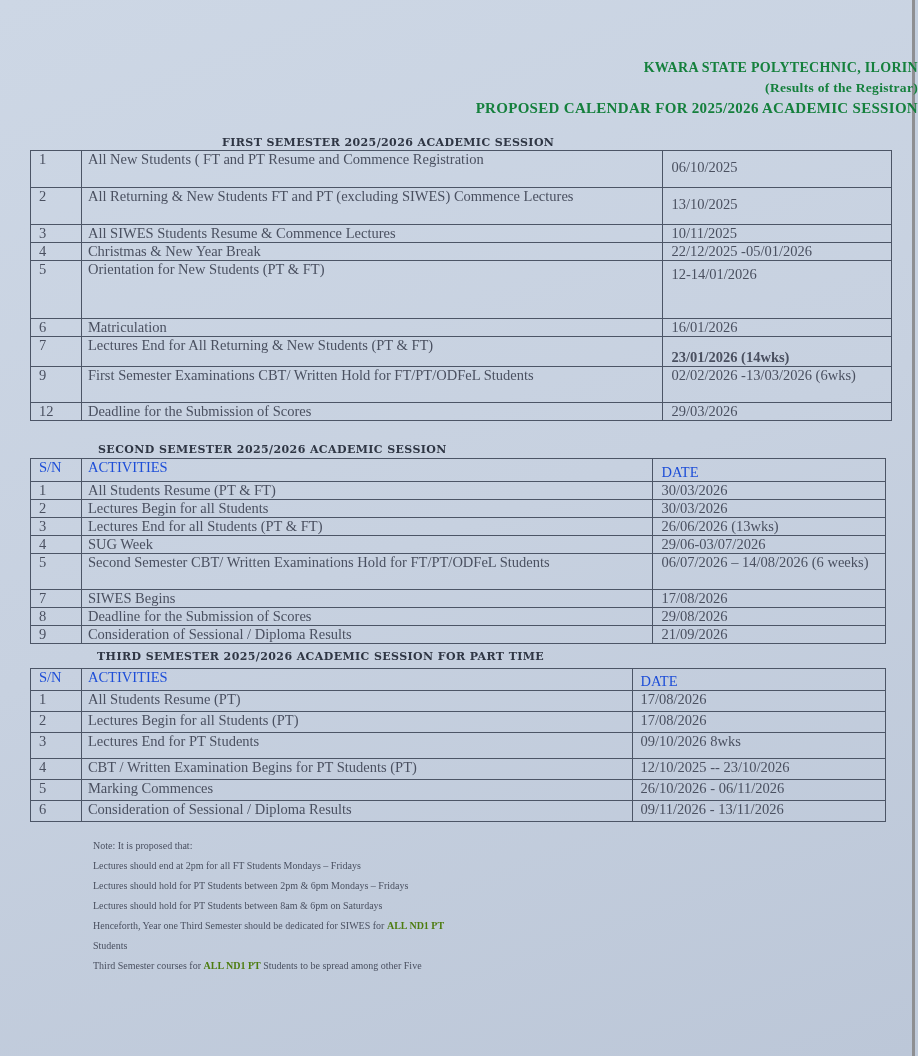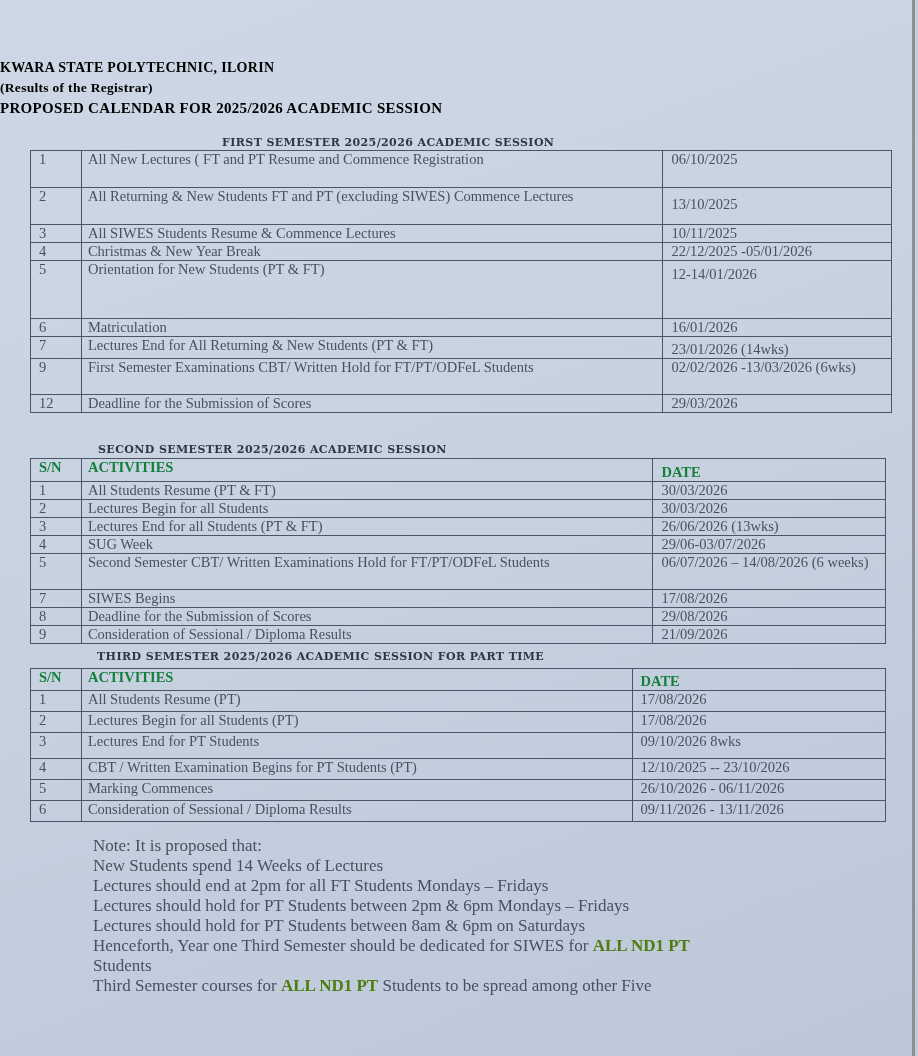--- a/index.html
+++ b/index.html
@@ -8,31 +8,31 @@
     background: linear-gradient(180deg, #c3cfdf 0%, #c9d3e2 40%, #c0cbdb 100%);
     font-family: "Liberation Serif", "DejaVu Serif", serif;
     color: #3a4150;
     position: relative;
   }
   .paper {
     position: absolute; left: 0; top: 0; width: 912px; height: 1056px;
     background: linear-gradient(160deg, #cdd7e5 0%, #c7d1e0 50%, #bcc7d8 100%);
     border-right: 3px solid #8e8f92;
   }
-  .header { position: absolute; left: 0; width: 918px; text-align: left; font-weight: bold; font-size: 14px; color: #000000; letter-spacing: 0.3px; }
+  .header { position: absolute; left: 0; width: 918px; text-align: right; font-weight: bold; font-size: 14px; color: #15803d; letter-spacing: 0.3px; }
   .h1 { top: 60px; left: 0; }
   .h2 { top: 80px; font-size: 13.5px; }
   .h3 { top: 100px; font-size: 15px; }
   .sec-title { position: absolute; font-family: "DejaVu Serif", serif; font-weight: 900; font-size: 11px; color: #2f3644; letter-spacing: 0.4px; }
   table { position: absolute; border-collapse: collapse; font-size: 14.5px; color: #4a5060; }
   td { border: 1px solid #4c5566; padding: 0 6px; vertical-align: top; line-height: 17px; }
   td.sn { width: 36px; padding-left: 8px; }
   td.date { padding-left: 8px; }
-  .hdr td { font-weight: bold; color: #15803d; }
-  .notes { position: absolute; left: 93px; top: 836px; font-size: 17px; line-height: 20px; color: #4a5060; }
+  .hdr td { font-weight: normal; color: #1d4ed8; }
+  .notes { position: absolute; left: 93px; top: 836px; font-size: 10px; line-height: 20px; color: #4a5060; }
   .notes div { white-space: nowrap; }
   b { color: #4d7c0f; }
 </style>
 </head>
 <body>
 
 <div class="paper"></div>
 
 <div class="header h1">KWARA STATE POLYTECHNIC, ILORIN</div>
 <div class="header h2">(Results of the Registrar)</div>
@@ -41,22 +41,22 @@
 <div class="sec-title" style="left:222px; top:136px;">FIRST SEMESTER 2025/2026 ACADEMIC SESSION</div>
 <table style="left:30px; top:150px; width:862px;">
   <colgroup>
       <col style="width:50px">
       <col style="width:583px">
       <col style="width:229px">
     </colgroup>
   <tbody id="t1">
       <tr style="height: 37px;">
         <td class="sn">1</td>
-        <td>All New Lectures ( FT and PT Resume and Commence Registration</td>
-        <td class="date" style="">06/10/2025</td>
+        <td>All New Students ( FT and PT Resume and Commence Registration</td>
+        <td class="date" style="padding-top: 8px;">06/10/2025</td>
       </tr>
       <tr style="height: 37px;">
         <td class="sn">2</td>
         <td>All Returning &amp; New Students FT and PT (excluding SIWES) Commence Lectures</td>
         <td class="date" style="padding-top: 8px;">13/10/2025</td>
       </tr>
       <tr style="height: 18px;">
         <td class="sn">3</td>
         <td>All SIWES Students Resume &amp; Commence Lectures</td>
         <td class="date" style="padding-top: 0px;">10/11/2025</td>
@@ -72,21 +72,21 @@
         <td class="date" style="padding-top: 5px;">12-14/01/2026</td>
       </tr>
       <tr style="height: 18px;">
         <td class="sn">6</td>
         <td>Matriculation</td>
         <td class="date" style="padding-top: 0px;">16/01/2026</td>
       </tr>
       <tr style="height: 18px;">
         <td class="sn">7</td>
         <td>Lectures End for All Returning &amp; New Students (PT &amp; FT)</td>
-        <td class="date" style="padding-top: 4px;">23/01/2026 (14wks)</td>
+        <td class="date" style="padding-top: 12px; font-weight: bold;">23/01/2026 (14wks)</td>
       </tr>
       <tr style="height: 36px;">
         <td class="sn">9</td>
         <td>First Semester Examinations  CBT/ Written  Hold for FT/PT/ODFeL Students</td>
         <td class="date" style="padding-top: 0px;">02/02/2026 -13/03/2026 (6wks)</td>
       </tr>
       <tr style="height: 18px;">
         <td class="sn">12</td>
         <td>Deadline for the Submission of Scores</td>
         <td class="date" style="padding-top: 0px;">29/03/2026</td>
@@ -191,20 +191,19 @@
       <tr style="height: 21px;">
         <td class="sn">6</td>
         <td>Consideration of Sessional / Diploma Results</td>
         <td class="date">09/11/2026 -  13/11/2026</td>
       </tr>
     </tbody>
 </table>
 
 <div class="notes">
   <div>Note: It is proposed that:</div>
-  <div>New Students spend 14 Weeks of Lectures</div>
   <div>Lectures should end at 2pm for all FT Students Mondays – Fridays</div>
   <div>Lectures should hold for PT Students between 2pm &amp; 6pm Mondays – Fridays</div>
   <div>Lectures should hold for PT Students between 8am &amp; 6pm on Saturdays</div>
   <div><span>Henceforth, Year one Third Semester should be dedicated for SIWES for </span><b>ALL ND1 PT</b></div>
   <div>Students</div>
   <div><span>Third Semester courses for </span><b>ALL ND1 PT</b><span> Students to be spread among other Five</span></div>
 </div>
 
 </body></html>

